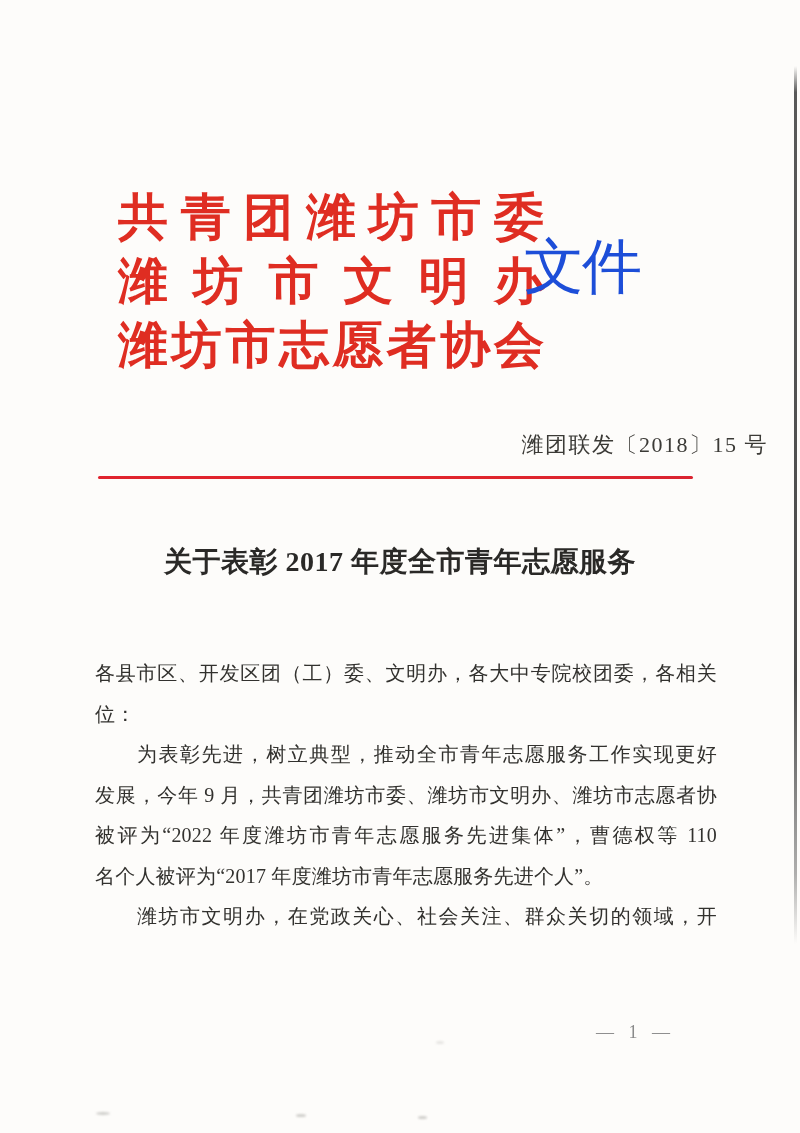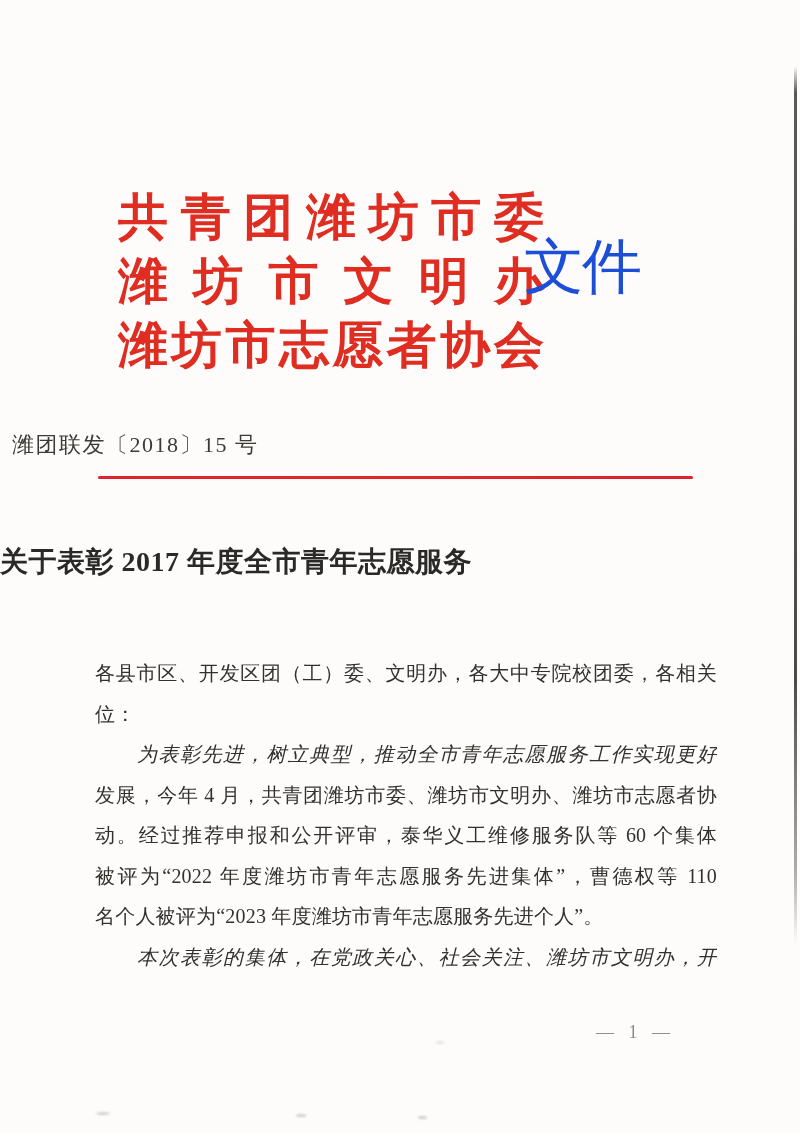--- a/index.html
+++ b/index.html
@@ -28,53 +28,54 @@
   }
   .doc-label{
     position:absolute;left:524px;top:234px;
     color:#1d4ed8;font-weight:normal;
     font-size:60px;line-height:66px;letter-spacing:-2px;
     white-space:nowrap;
   }
   
   .doc-number{
     position:absolute;left:0;top:430px;width:768px;
-    text-align:left;
+    text-align:right;
     font-size:22px;color:#3b3a36;
     letter-spacing:1.5px;
     text-indent:12px;
   }
   
   .red-line{
     position:absolute;left:98px;top:476px;width:595px;height:3px;
     background:linear-gradient(90deg,#e0232e,#e2262b 50%,#da2430);
     border-radius:2px;
   }
   
   .title{
     position:absolute;left:0;top:536px;width:800px;
+    text-align:center;
     font-size:28px;font-weight:bold;color:#2a2927;
     line-height:51px;
     letter-spacing:0.5px;
   }
   
   .body{
     position:absolute;left:95px;top:653px;width:622px;
     font-size:20px;color:#32312e;
   }
   .bl{
     width:622px;height:40.5px;line-height:40.5px;
     overflow:hidden;
     letter-spacing:0.2px;
   }
   .bl.full{
     text-align:justify;
     text-align-last:justify;
   }
-  .bl.indent{text-indent:42px;font-style:italic;}
+  .bl.indent{text-indent:42px;}
   
   .page-num{
     position:absolute;left:596px;top:1022px;
     font-size:18px;color:#8a8a8a;
     letter-spacing:5px;white-space:nowrap;
   }
   
   .scan-line{
     position:absolute;left:794px;top:66px;width:3px;height:878px;
     background:linear-gradient(180deg,
@@ -135,25 +136,24 @@
   <div class="red-line"></div>
 
   <div class="title">
     <div>关于表彰 2017 年度全市青年志愿服务</div>
   </div>
 
   <div class="body">
     <div class="bl full">各县市区、开发区团（工）委、文明办，各大中专院校团委，各相关单</div>
     <div class="bl">位：</div>
     <div class="bl full indent">为表彰先进，树立典型，推动全市青年志愿服务工作实现更好</div>
-    <div class="bl full">发展，今年 4 月，共青团潍坊市委、潍坊市文明办、潍坊市志愿者协</div>
-    <div class="bl full">动。经过推荐申报和公开评审，泰华义工维修服务队等 60 个集体</div>
+    <div class="bl full">发展，今年 9 月，共青团潍坊市委、潍坊市文明办、潍坊市志愿者协</div>
     <div class="bl full">被评为“2022 年度潍坊市青年志愿服务先进集体”，曹德权等 110</div>
-    <div class="bl">名个人被评为“2023 年度潍坊市青年志愿服务先进个人”。</div>
-    <div class="bl full indent">本次表彰的集体，在党政关心、社会关注、潍坊市文明办，开</div>
+    <div class="bl">名个人被评为“2017 年度潍坊市青年志愿服务先进个人”。</div>
+    <div class="bl full indent">潍坊市文明办，在党政关心、社会关注、群众关切的领域，开</div>
   </div>
 
   <div class="page-num">— 1 —</div>
 
   <div class="scan-line"></div>
   <div class="smudge s1"></div>
   <div class="smudge s2"></div>
   <div class="smudge s3"></div>
   <div class="smudge s4"></div>
 

